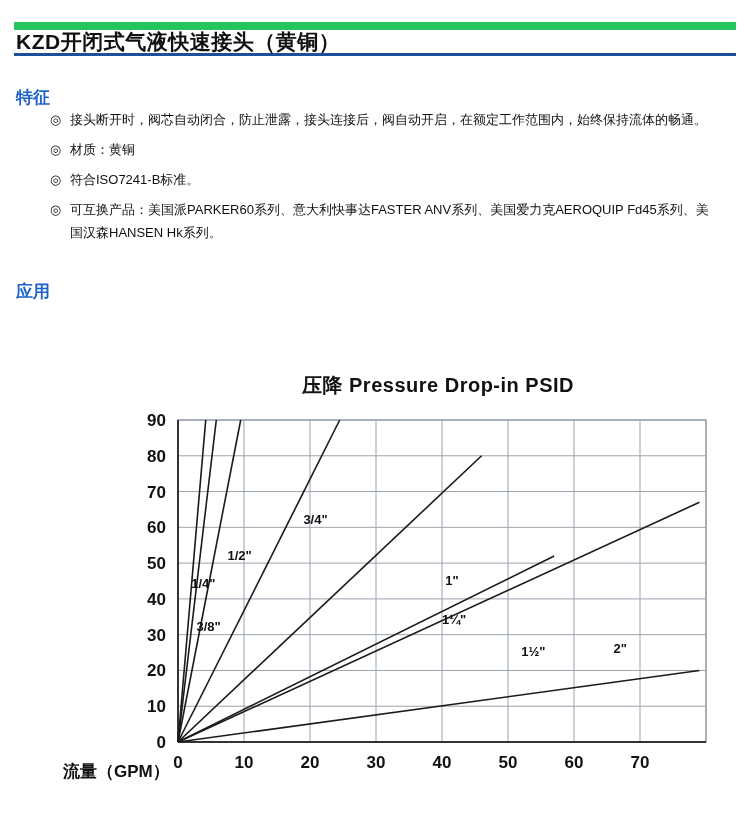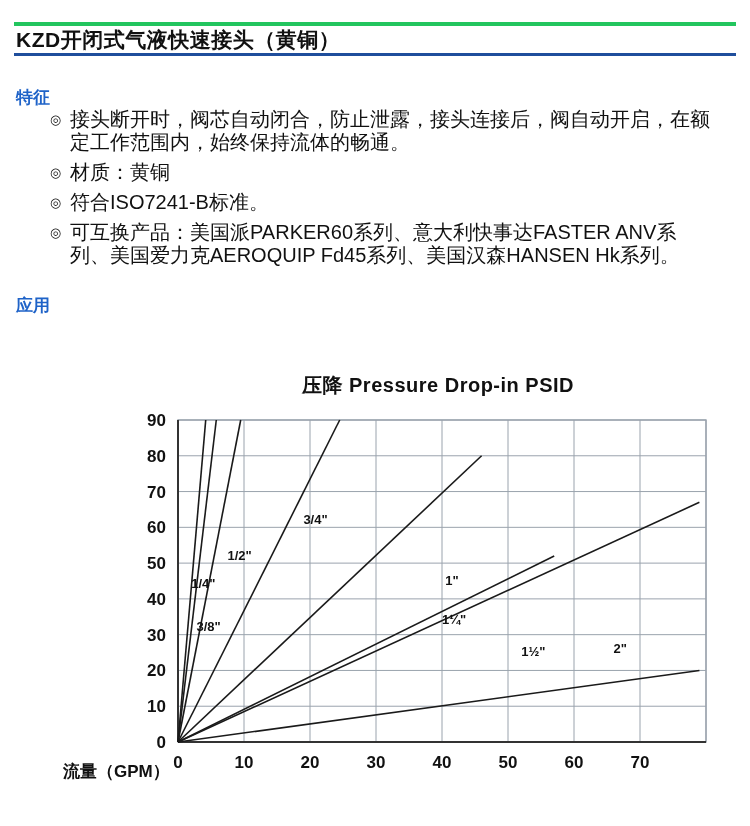--- a/index.html
+++ b/index.html
@@ -19,42 +19,42 @@
     width: 750px;
     height: 826px;
   }
   
   .title-bar {
     position: absolute;
     left: 14px;
     top: 22px;
     width: 722px;
     height: 34px;
-    border-top: 4px solid #22c55e;
+    border-top: 8px solid #22c55e;
     border-bottom: 3px solid #1f4e9c;
     display: flex;
     align-items: center;
     box-sizing: border-box;
   }
   .title-bar .title-text {
     font-size: 21px;
     font-weight: bold;
     color: #111111;
     letter-spacing: 0.5px;
     padding-left: 2px;
   }
   
   .section-label {
     position: absolute;
     font-size: 17px;
     font-weight: bold;
     color: #1f63c8;
   }
   #features-label { left: 16px; top: 86px; }
-  #app-label { left: 16px; top: 294px; }
+  #app-label { left: 16px; top: 280px; }
 
   
   .feature-list {
     position: absolute;
     left: 50px;
     top: 108px;
     width: 680px;
   }
   .feature-item {
     display: flex;
@@ -62,21 +62,21 @@
     margin-bottom: 7px;
   }
   .bullet {
     flex: 0 0 auto;
     width: 20px;
     font-size: 13px;
     line-height: 23px;
     color: #111;
   }
   .feature-text {
-    font-size: 20px;
+    font-size: 13px;
     line-height: 23px;
     color: #111;
     width: 640px;
   }
   
   .app-para {
     position: absolute;
     left: 16px;
     top: 316px;
     width: 712px;

